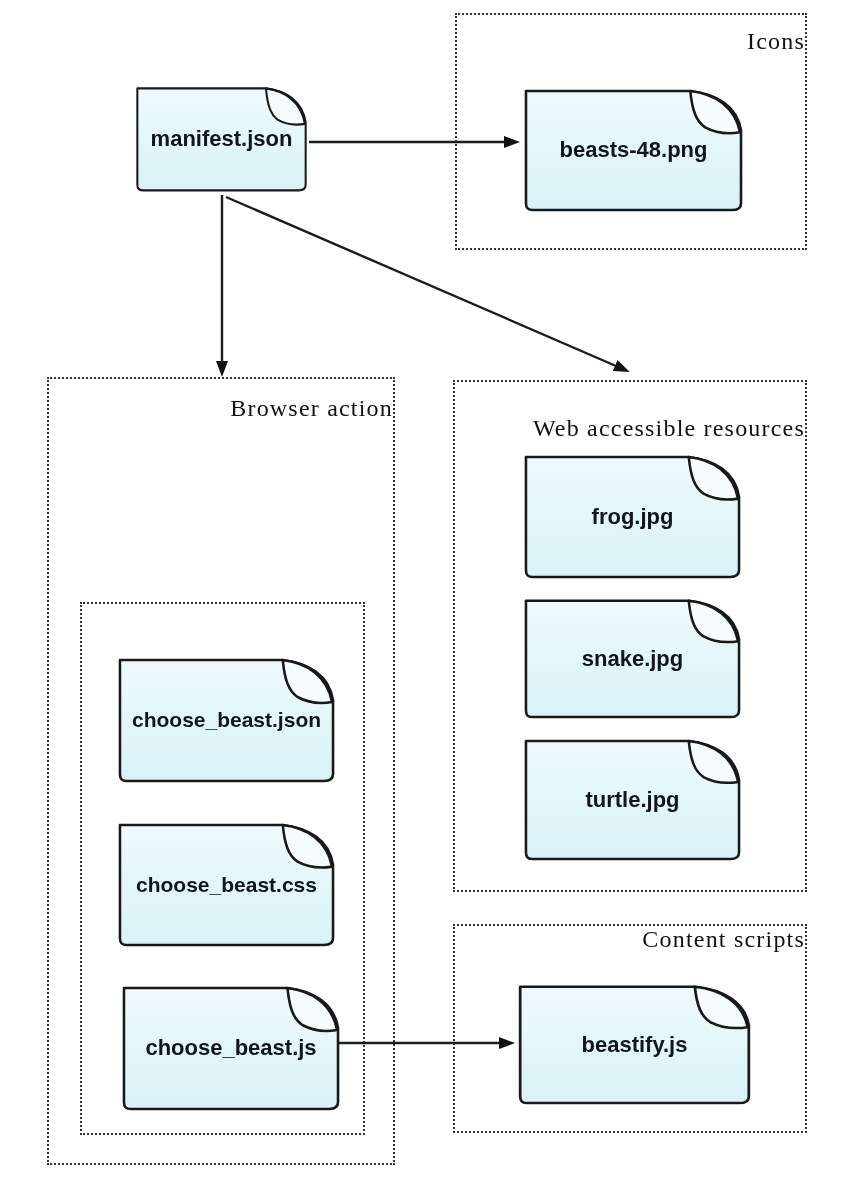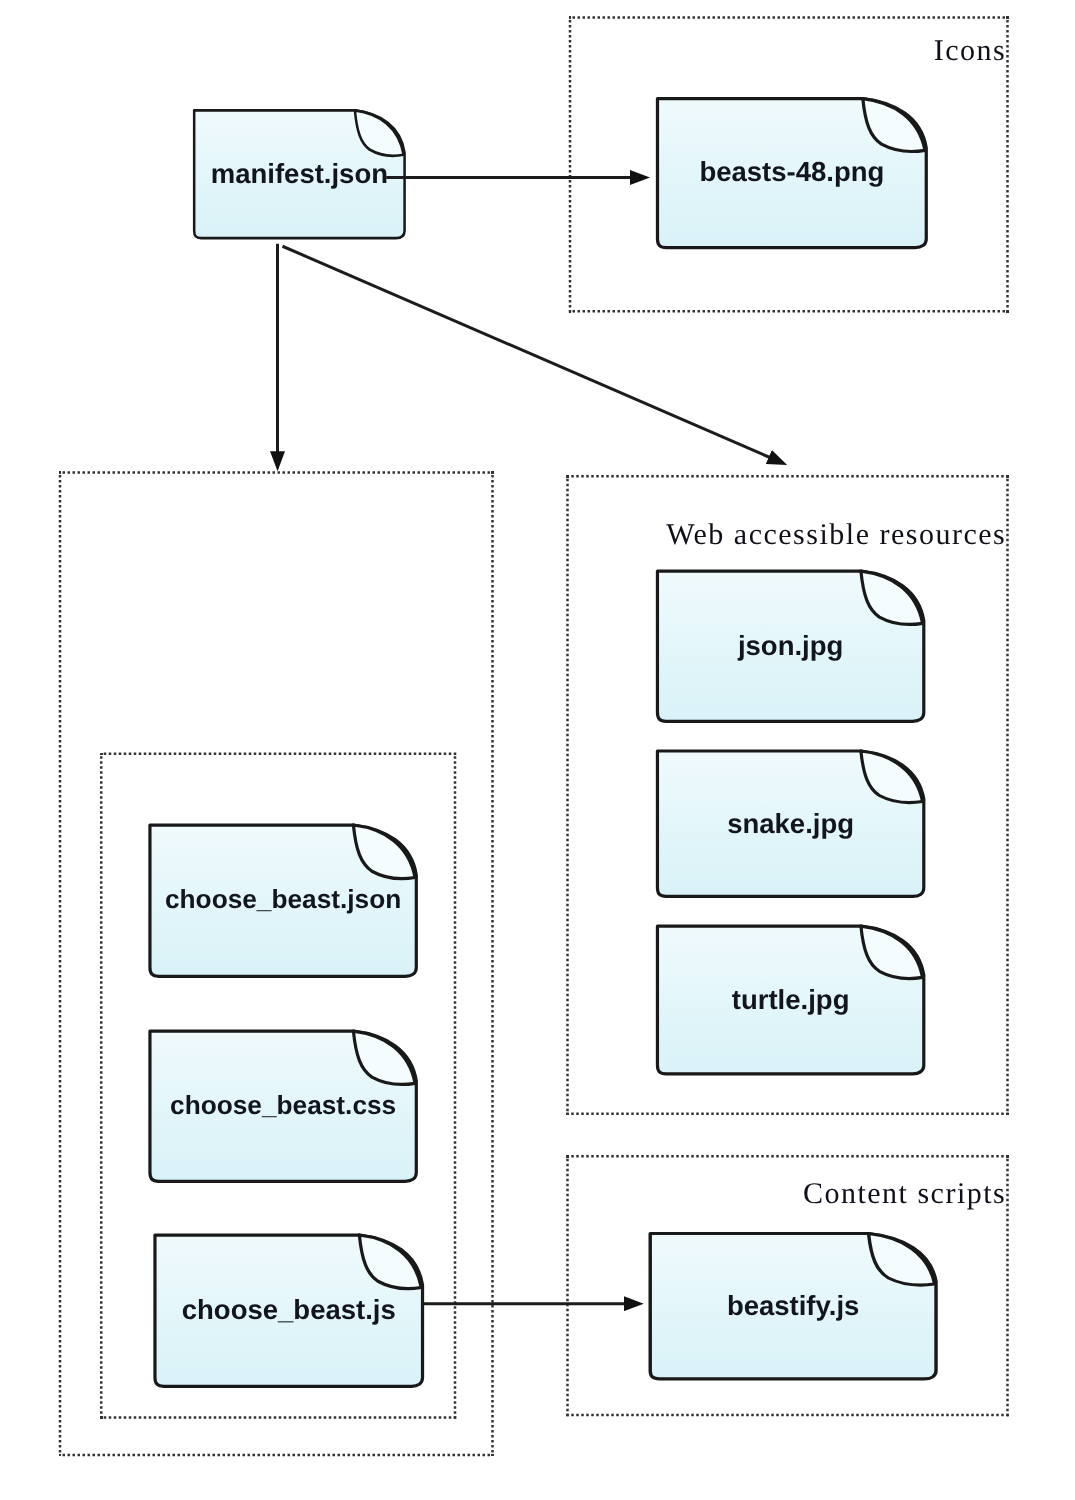--- a/index.html
+++ b/index.html
@@ -44,40 +44,41 @@
       <marker id="ah" markerUnits="userSpaceOnUse" markerWidth="16" markerHeight="12" viewBox="0 0 16 12" refX="1" refY="6" orient="auto">
         <path d="M0,0 L16,6 L0,12 Z" fill="#111111"></path>
       </marker>
     </defs>
     <line class="edge" x1="309" y1="142" x2="505" y2="142" marker-end="url(#ah)"></line>
     <line class="edge" x1="222" y1="195" x2="222" y2="362" marker-end="url(#ah)"></line>
     <line class="edge" x1="226" y1="197" x2="616" y2="366" marker-end="url(#ah)"></line>
     <line class="edge" x1="339" y1="1043" x2="500" y2="1043" marker-end="url(#ah)"></line>
   </svg>
 
-  <div class="file" style="left:153px;top:85px;width:173px;height:108px">
+  <div class="file" style="left:135px;top:85px;width:173px;height:108px">
     <svg class="file-shape" viewBox="0 0 222 128" preserveAspectRatio="none" aria-hidden="true">
       <path class="body" d="M3,4 L168,4 C194,7 215,19 219,44 L219,118 C219,123 215,125 210,125 L10,125 C5,125 3,123 3,118 Z"></path>
       <path class="flap" d="M168,4 C170,24 174,35 183,41 C194,47 206,48 218,46 C213,20 193,7 168,4 Z"></path>
     </svg>
     <div class="file-label">manifest.json</div>
   </div>
 
   <div class="group-box" style="left:455px;top:13px;width:352px;height:237px">
     <div class="group-title" style="margin-top:13px">Icons</div>
-    <div class="file" style="left:66px;top:60px;width:221px;height:126px">
+    <div class="file" style="left:66px;top:72px;width:221px;height:126px">
       <svg class="file-shape" viewBox="0 0 222 128" preserveAspectRatio="none" aria-hidden="true">
         <path class="body" d="M3,4 L168,4 C194,7 215,19 219,44 L219,118 C219,123 215,125 210,125 L10,125 C5,125 3,123 3,118 Z"></path>
         <path class="flap" d="M168,4 C170,24 174,35 183,41 C194,47 206,48 218,46 C213,20 193,7 168,4 Z"></path>
       </svg>
       <div class="file-label">beasts-48.png</div>
     </div>
   </div>
 
   <div class="group-box" style="left:47px;top:377px;width:348px;height:788px">
+    <div class="group-title" style="margin-top:16px">Browser action</div>
 
 
     <div class="group-box" style="left:31px;top:223px;width:285px;height:533px">
 
       <div class="file" style="left:35px;top:52px;width:219px;height:128px">
         <svg class="file-shape" viewBox="0 0 222 128" preserveAspectRatio="none" aria-hidden="true">
           <path class="body" d="M3,4 L168,4 C194,7 215,19 219,44 L219,118 C219,123 215,125 210,125 L10,125 C5,125 3,123 3,118 Z"></path>
           <path class="flap" d="M168,4 C170,24 174,35 183,41 C194,47 206,48 218,46 C213,20 193,7 168,4 Z"></path>
         </svg>
         <div class="file-label" style="font-size:21px">choose_beast.json</div>
@@ -102,42 +103,42 @@
   </div>
 
   <div class="group-box" style="left:453px;top:380px;width:354px;height:512px">
     <div class="group-title" style="margin-top:33px">Web accessible resources</div>
 
     <div class="file" style="left:68px;top:71px;width:219px;height:127px">
       <svg class="file-shape" viewBox="0 0 222 128" preserveAspectRatio="none" aria-hidden="true">
         <path class="body" d="M3,4 L168,4 C194,7 215,19 219,44 L219,118 C219,123 215,125 210,125 L10,125 C5,125 3,123 3,118 Z"></path>
         <path class="flap" d="M168,4 C170,24 174,35 183,41 C194,47 206,48 218,46 C213,20 193,7 168,4 Z"></path>
       </svg>
-      <div class="file-label">json.jpg</div>
+      <div class="file-label">frog.jpg</div>
     </div>
 
     <div class="file" style="left:68px;top:215px;width:219px;height:123px">
       <svg class="file-shape" viewBox="0 0 222 128" preserveAspectRatio="none" aria-hidden="true">
         <path class="body" d="M3,4 L168,4 C194,7 215,19 219,44 L219,118 C219,123 215,125 210,125 L10,125 C5,125 3,123 3,118 Z"></path>
         <path class="flap" d="M168,4 C170,24 174,35 183,41 C194,47 206,48 218,46 C213,20 193,7 168,4 Z"></path>
       </svg>
       <div class="file-label">snake.jpg</div>
     </div>
 
     <div class="file" style="left:68px;top:355px;width:219px;height:125px">
       <svg class="file-shape" viewBox="0 0 222 128" preserveAspectRatio="none" aria-hidden="true">
         <path class="body" d="M3,4 L168,4 C194,7 215,19 219,44 L219,118 C219,123 215,125 210,125 L10,125 C5,125 3,123 3,118 Z"></path>
         <path class="flap" d="M168,4 C170,24 174,35 183,41 C194,47 206,48 218,46 C213,20 193,7 168,4 Z"></path>
       </svg>
       <div class="file-label">turtle.jpg</div>
     </div>
   </div>
 
   <div class="group-box" style="left:453px;top:924px;width:354px;height:209px">
-    <div class="group-title" style="margin-top:16px">Content scripts</div>
+    <div class="group-title" style="">Content scripts</div>
 
     <div class="file" style="left:62px;top:57px;width:235px;height:123px">
       <svg class="file-shape" viewBox="0 0 222 128" preserveAspectRatio="none" aria-hidden="true">
         <path class="body" d="M3,4 L168,4 C194,7 215,19 219,44 L219,118 C219,123 215,125 210,125 L10,125 C5,125 3,123 3,118 Z"></path>
         <path class="flap" d="M168,4 C170,24 174,35 183,41 C194,47 206,48 218,46 C213,20 193,7 168,4 Z"></path>
       </svg>
       <div class="file-label">beastify.js</div>
     </div>
   </div>
 

